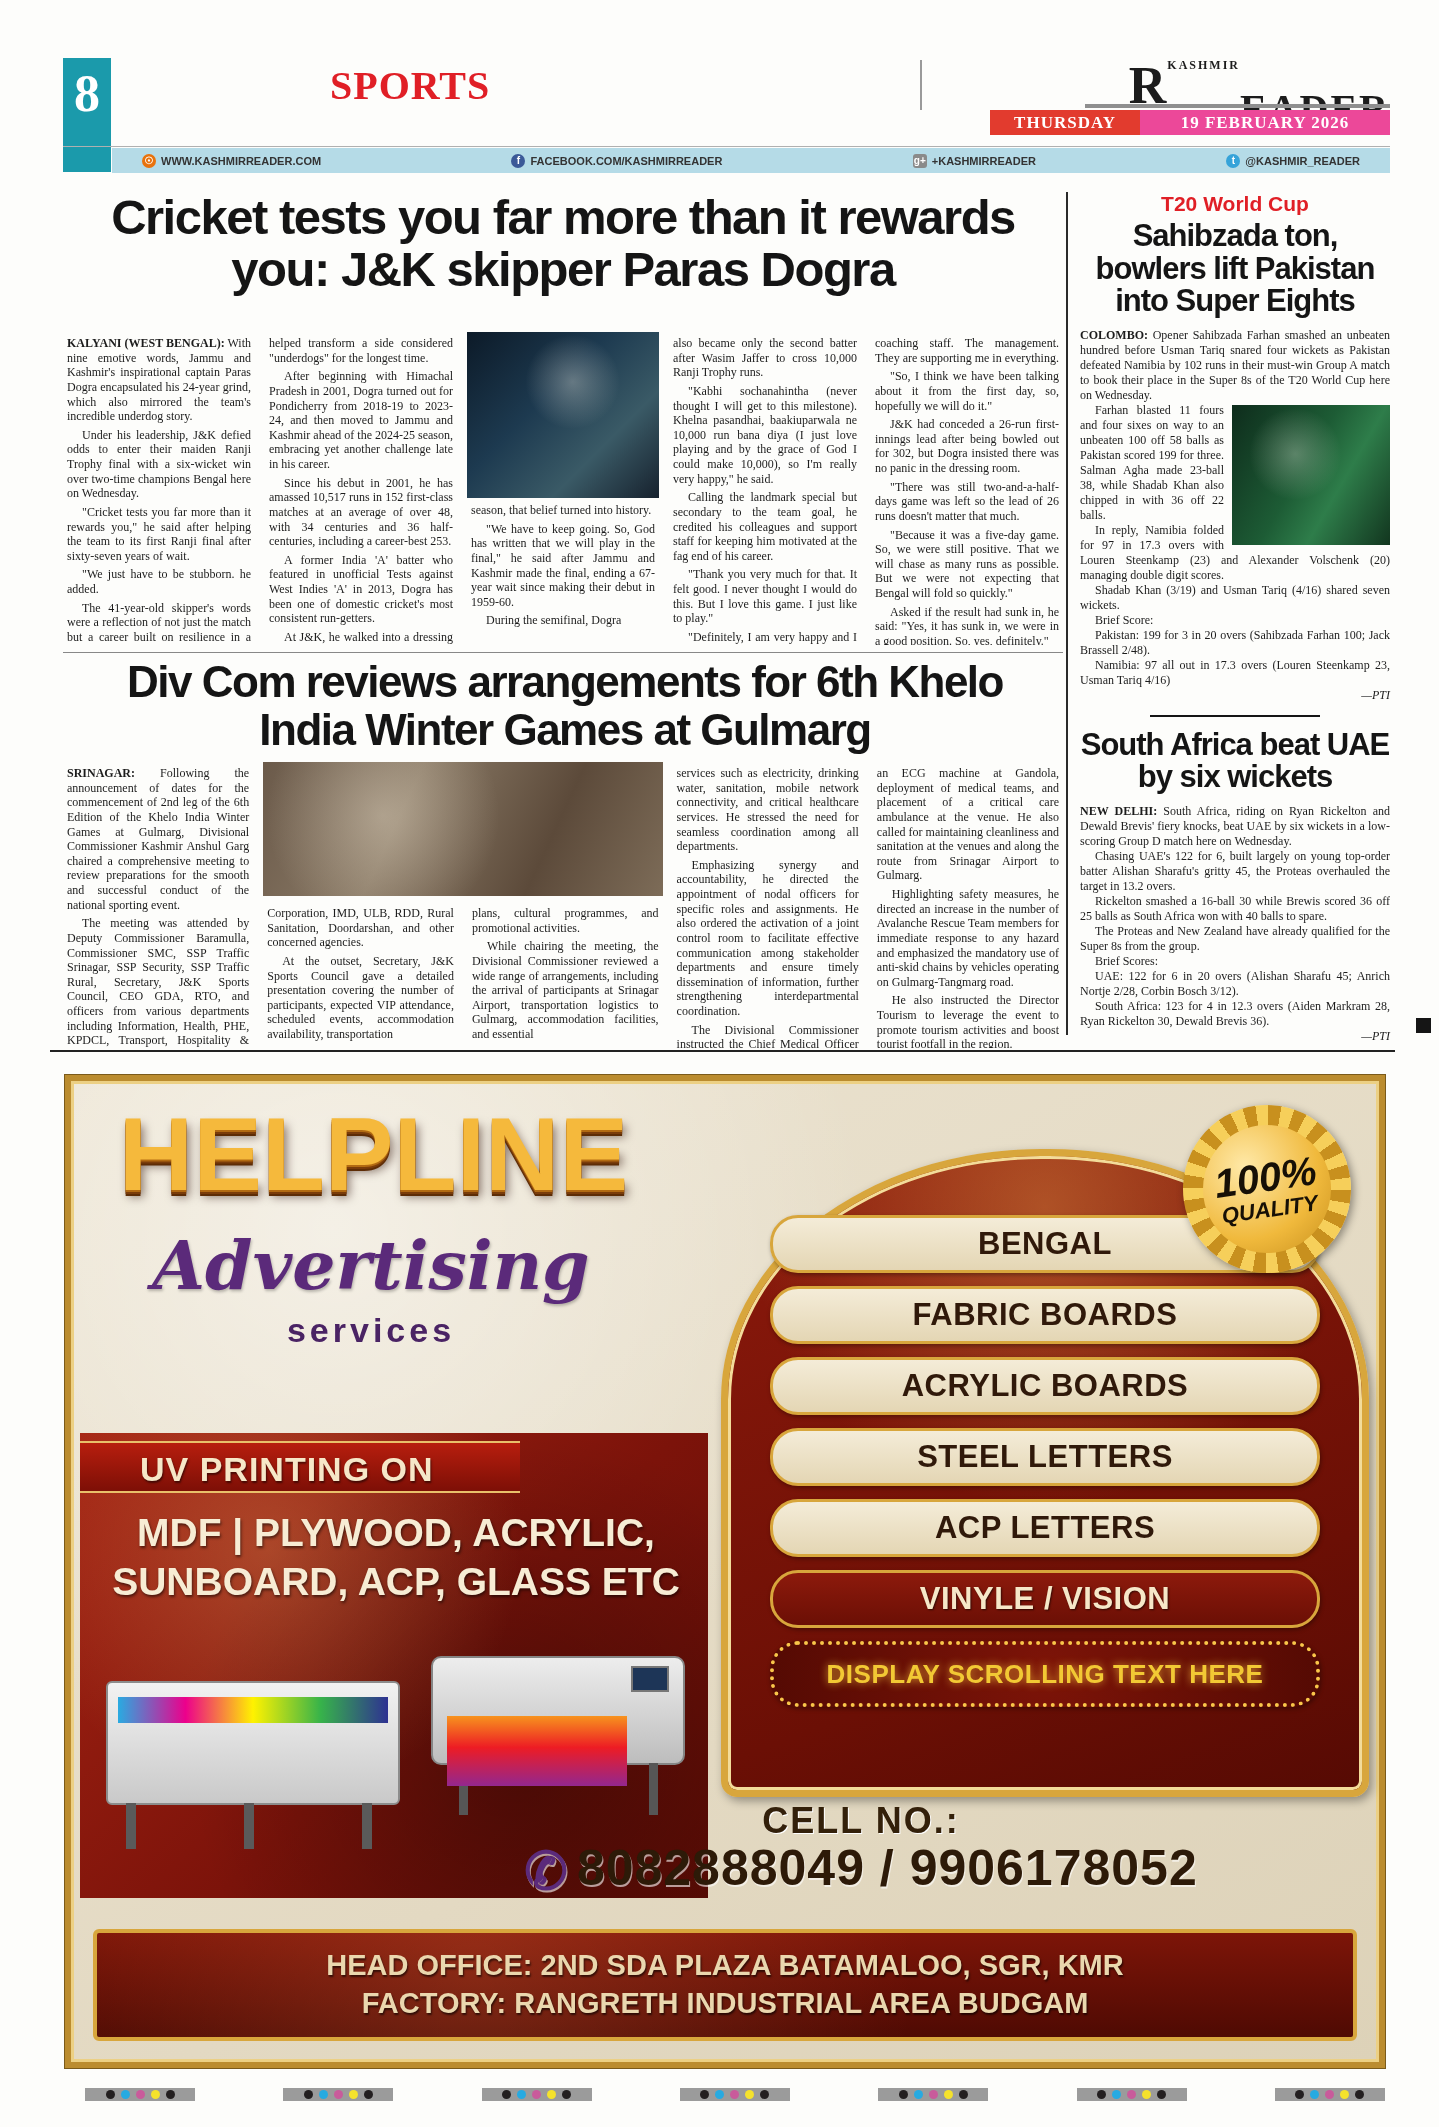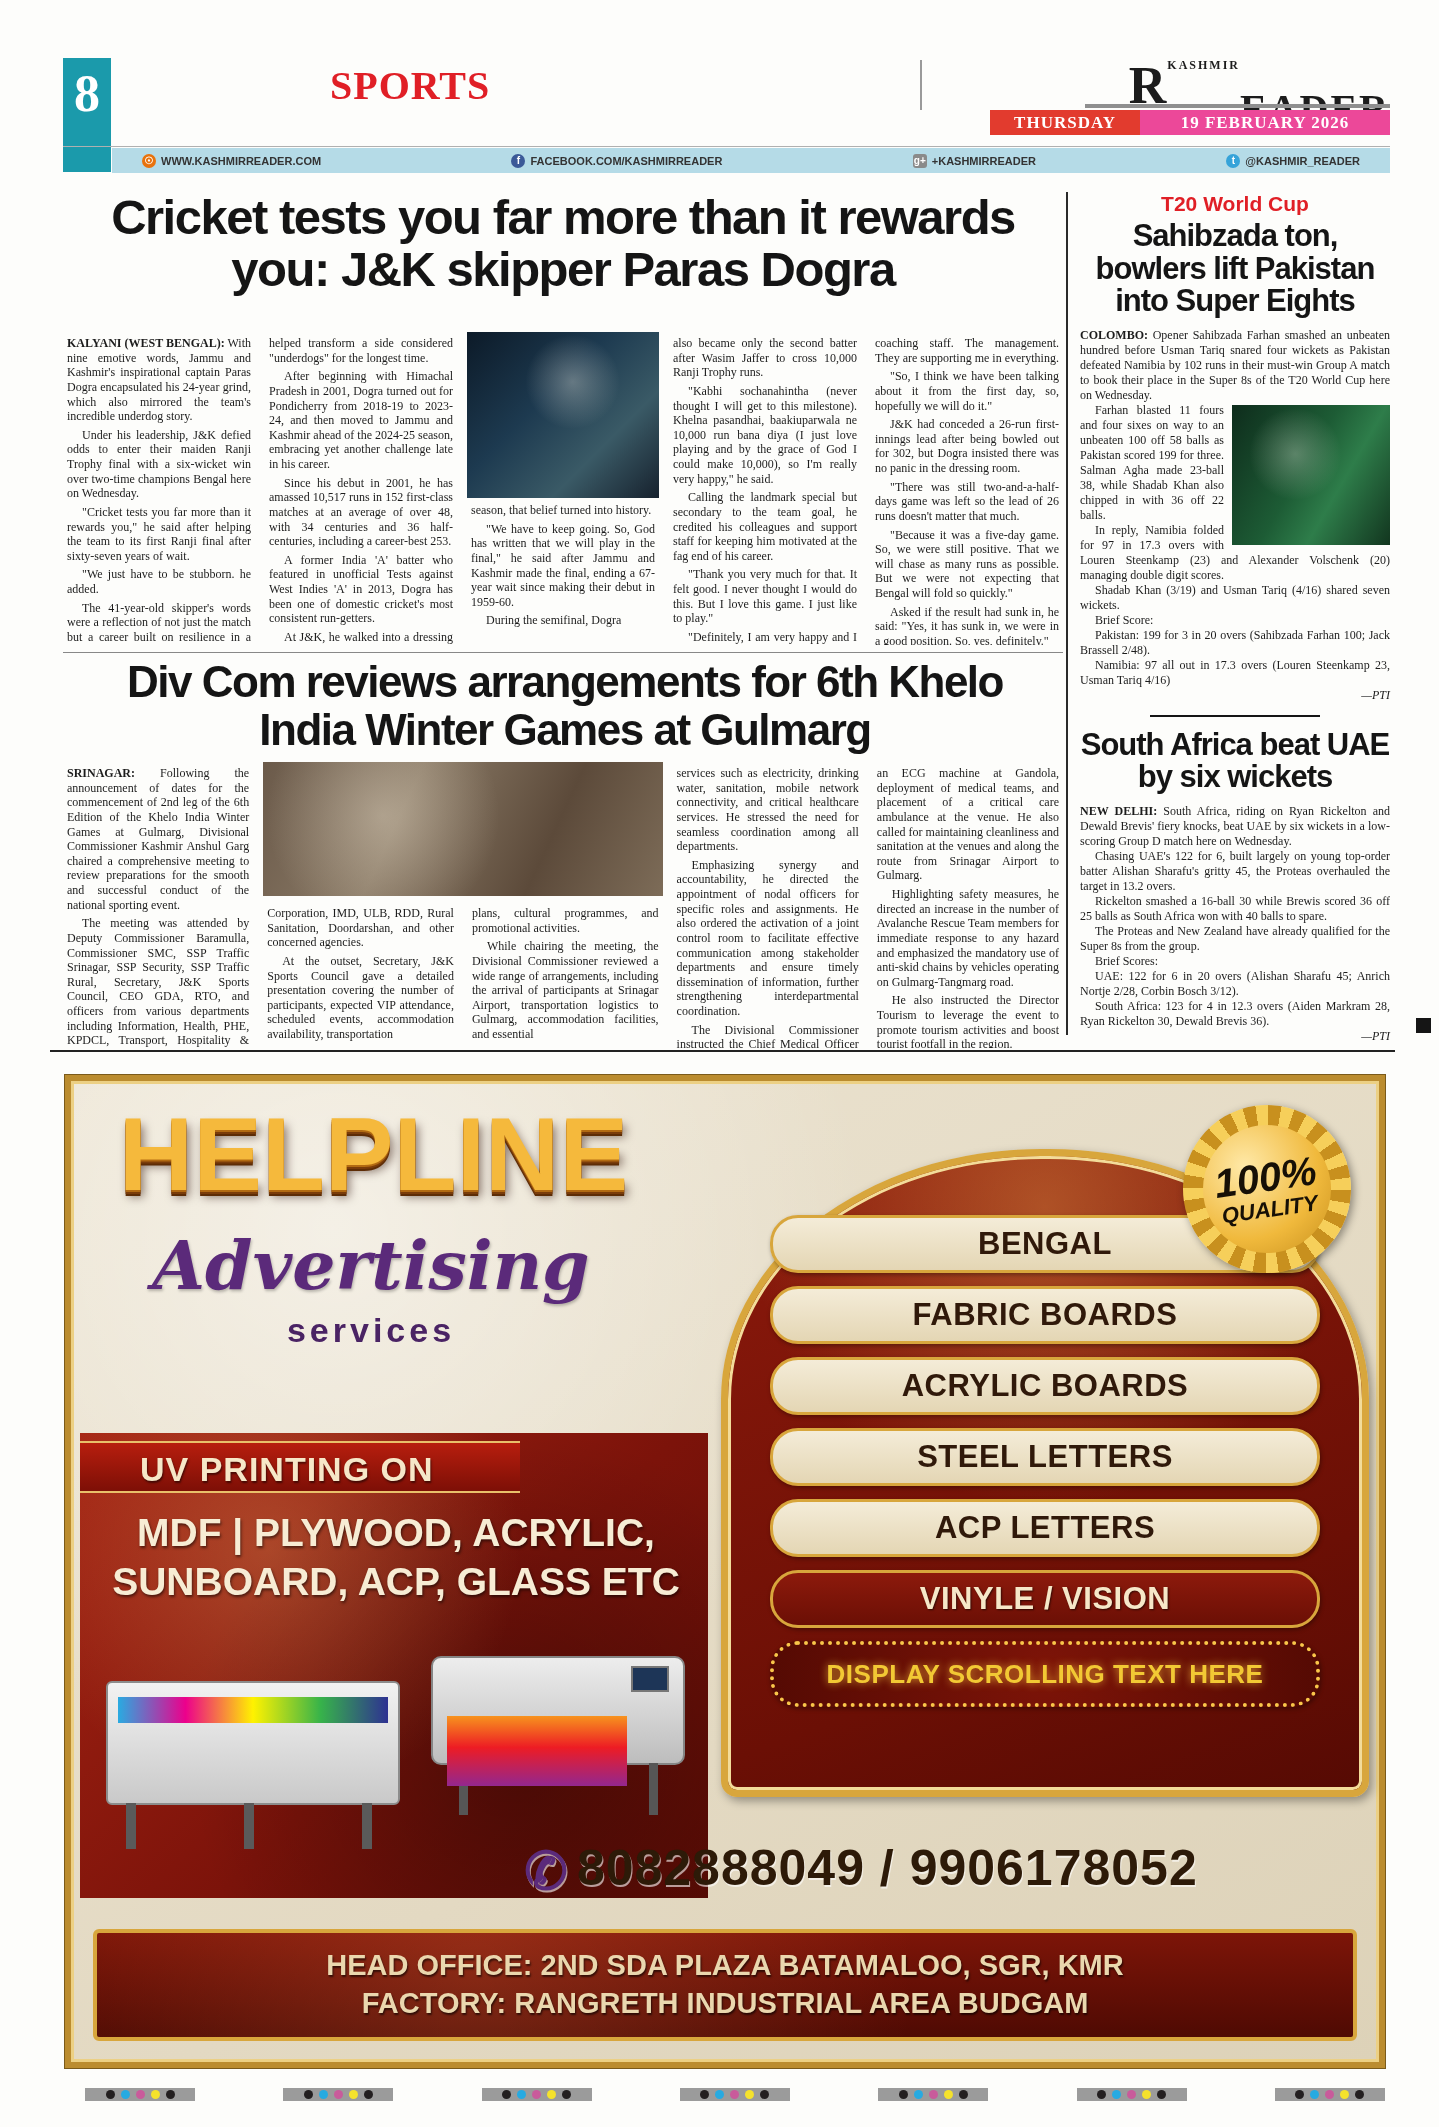--- a/index.html
+++ b/index.html
@@ -343,20 +343,21 @@
       <div class="pill display">DISPLAY SCROLLING TEXT HERE</div>
     </div>
 
     <div class="burst">
       <div class="burst-inner">
         <div class="burst-100">100%</div>
         <div class="burst-q">QUALITY</div>
       </div>
     </div>
 
+    <div class="cellno">CELL NO.:</div>
     <div class="phones">
       <span class="phone-ic">✆</span><span>8082888049 / 9906178052</span>
     </div>
 
     <div class="addrbar">
       <div>HEAD OFFICE: 2ND SDA PLAZA BATAMALOO, SGR, KMR</div>
       <div>FACTORY: RANGRETH INDUSTRIAL AREA BUDGAM</div>
     </div>
   </div>
 

